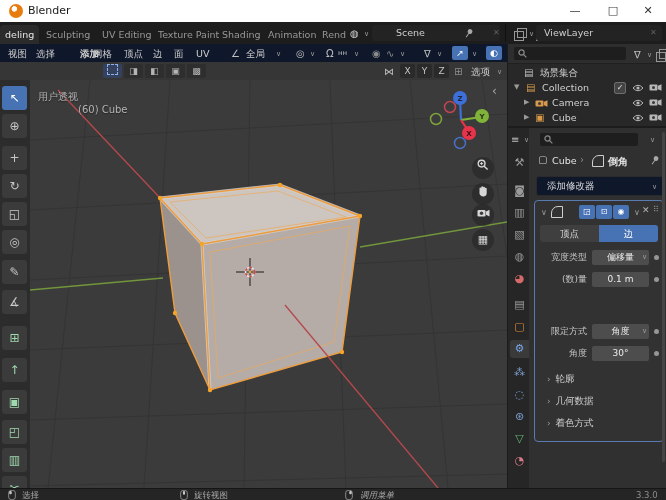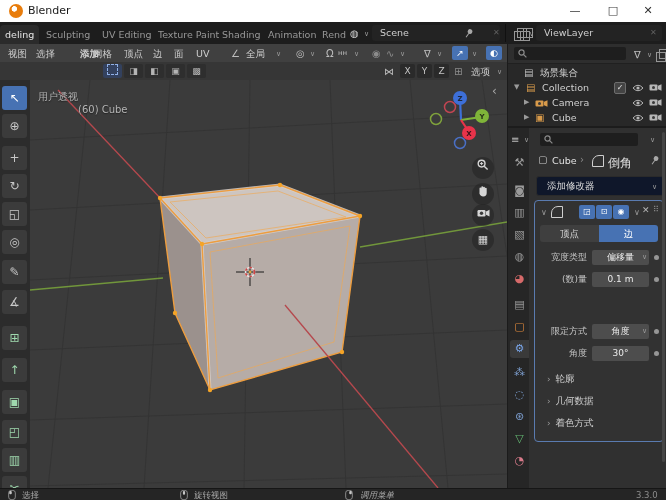--- a/index.html
+++ b/index.html
@@ -12,21 +12,21 @@
   #titlebar .logo{left:9px;top:4px;width:14px;height:14px;border-radius:50%;
     background:radial-gradient(circle at 38% 35%, #fff 0 2.5px, #e87d0d 3px);}
   #titlebar .ttl{left:28px;top:4px;font-size:11px;}
   .winbtn{top:0;width:38px;height:22px;text-align:center;line-height:22px;font-size:11px;color:#333;cursor:default;}
   
   #topbar{left:0;top:22px;width:666px;height:22px;background:#1d1d1d;border-bottom:1px solid #141414;}
   .wtab{top:3px;height:19px;line-height:19px;padding:0 8px;font-size:9.5px;color:#979797;border-radius:4px 4px 0 0;}
   .wtab.active{background:#2b2b2b;color:#e4e4e4;}
   .selfield{top:3px;height:16px;background:#232323;border-radius:3px;line-height:16px;font-size:9.5px;color:#cfcfcf;}
   
-  #vheader{left:0;top:44px;width:507px;height:18px;background:#404040;border-bottom:5px solid #a21caf;}
+  #vheader{left:0;top:44px;width:507px;height:18px;background:#0f172a;border-bottom:5px solid #a21caf;}
   .hmenu{top:2px;height:15px;line-height:15px;font-size:9.5px;color:#cfcfcf;padding:0 3px;}
   .hicon{top:2px;font-size:10px;color:#bdbdbd;line-height:15px;}
   .dd{font-size:7px;color:#9a9a9a;margin-left:2px;}
   .bluebtn{top:2px;width:16px;height:14px;background:#4772b3;border-radius:2px;color:#fff;
     text-align:center;line-height:14px;font-size:9px;}
   
   #optbar{left:0;top:62px;width:507px;height:18px;background:#363636;border-bottom:1px solid #232323;}
   .selmode{top:2px;width:19px;height:14px;background:#2e2e2e;border-radius:2px;text-align:center;line-height:14px;font-size:9px;color:#b5b5b5;}
   .selmode.active{background:#33415e;}
   .selmode.active i{display:inline-block;width:9px;height:9px;border:1px dashed #8fb0e8;}
@@ -93,21 +93,21 @@
   <span class="ab wtab" style="left:38px;">Sculpting</span>
   <span class="ab wtab" style="left:94px;">UV Editing</span>
   <span class="ab wtab" style="left:150px;">Texture Paint</span>
   <span class="ab wtab" style="left:214px;">Shading</span>
   <span class="ab wtab" style="left:260px;">Animation</span>
   <span class="ab wtab" style="left:314px;">Rend</span>
 
   <span class="ab hicon" style="left:350px;top:4px;color:#d8d8d8;">◍</span>
   <span class="ab dd" style="left:362px;top:8px;">∨</span>
   <span class="ab selfield" style="left:372px;width:128px;">
-    <span style="margin-left:8px;">Scene</span>
+    <span style="margin-left:24px;">Scene</span>
     <svg class="ab" style="left:92px;top:3px;" width="10" height="11" viewBox="0 0 10 11">
         <g transform="rotate(35 5 5)" fill="#a8a8a8">
           <circle cx="5" cy="3.2" r="2.4"></circle>
           <rect x="4.5" y="5.2" width="1" height="5"></rect>
         </g>
       </svg>
     <span class="ab ic-copy" style="left:108px;top:5px;"></span>
     <span class="ab" style="left:121px;top:0;color:#5f5f5f;font-size:8px;">✕</span>
   </span>
 
@@ -384,21 +384,21 @@
         <circle cx="3.5" cy="3.5" r="2.6" fill="none" stroke="#8a8a8a" stroke-width="1.2"></circle>
         <line x1="5.6" y1="5.6" x2="8.4" y2="8.4" stroke="#8a8a8a" stroke-width="1.2"></line>
       </svg>
   </span>
   <span class="ab dd" style="left:140px;top:8px;">∨</span>
 
   <span class="ab" style="left:30px;top:26px;color:#c8c8c8;font-size:10px;">▢</span>
   <span class="ab" style="left:44px;top:27px;font-size:9.5px;color:#e0e0e0;">Cube</span>
   <span class="ab" style="left:72px;top:26px;color:#8a8a8a;">›</span>
   <span class="ab ic-bevel" style="left:84px;top:27px;"></span>
-  <span class="ab" style="left:100px;top:27px;font-size:12px;color:#e0e0e0;">倒角</span>
+  <span class="ab" style="left:100px;top:27px;font-size:10px;color:#e0e0e0;font-weight:bold;">倒角</span>
   <svg class="ab" style="left:142px;top:27px;" width="10" height="11" viewBox="0 0 10 11">
       <g transform="rotate(35 5 5)" fill="#a8a8a8">
         <circle cx="5" cy="3.2" r="2.4"></circle>
         <rect x="4.5" y="5.2" width="1" height="5"></rect>
       </g>
     </svg>
 
   <div id="addmod" class="ab">
     <span style="margin-left:10px;">添加修改器</span>
     <span class="ab dd" style="right:6px;top:1px;">∨</span>

